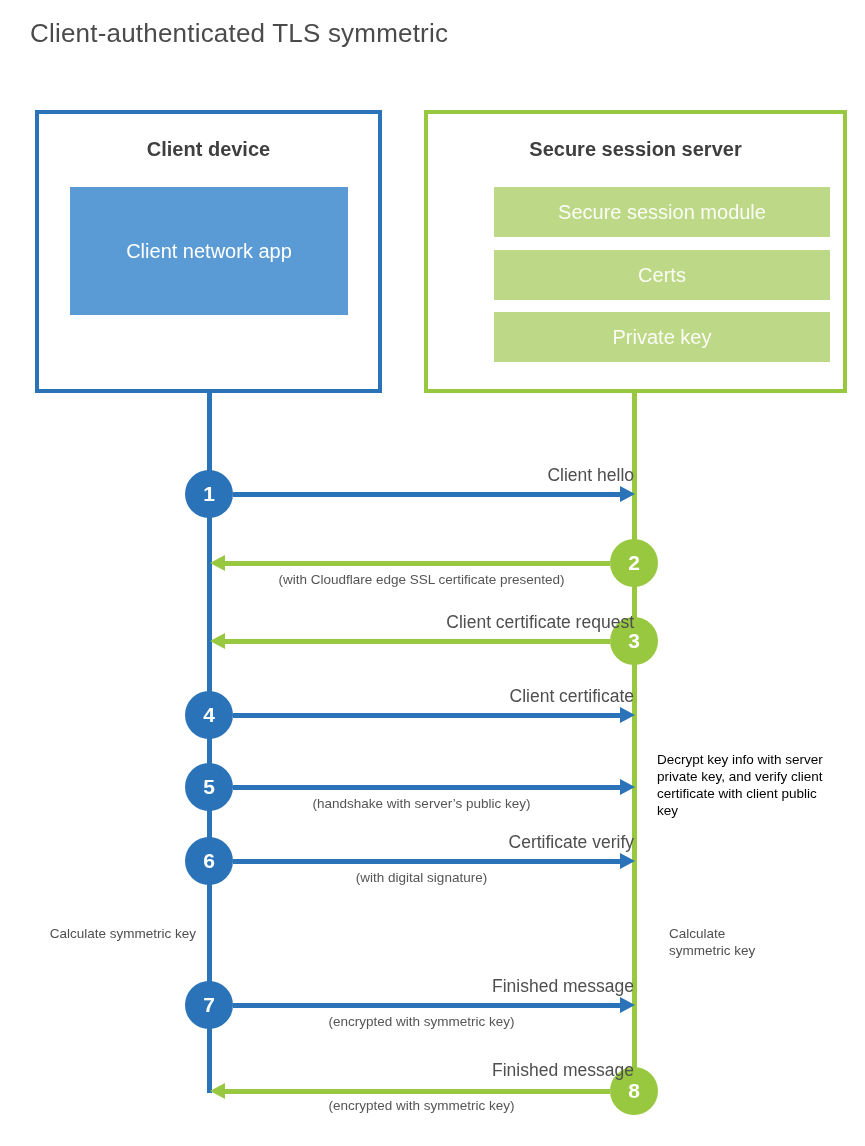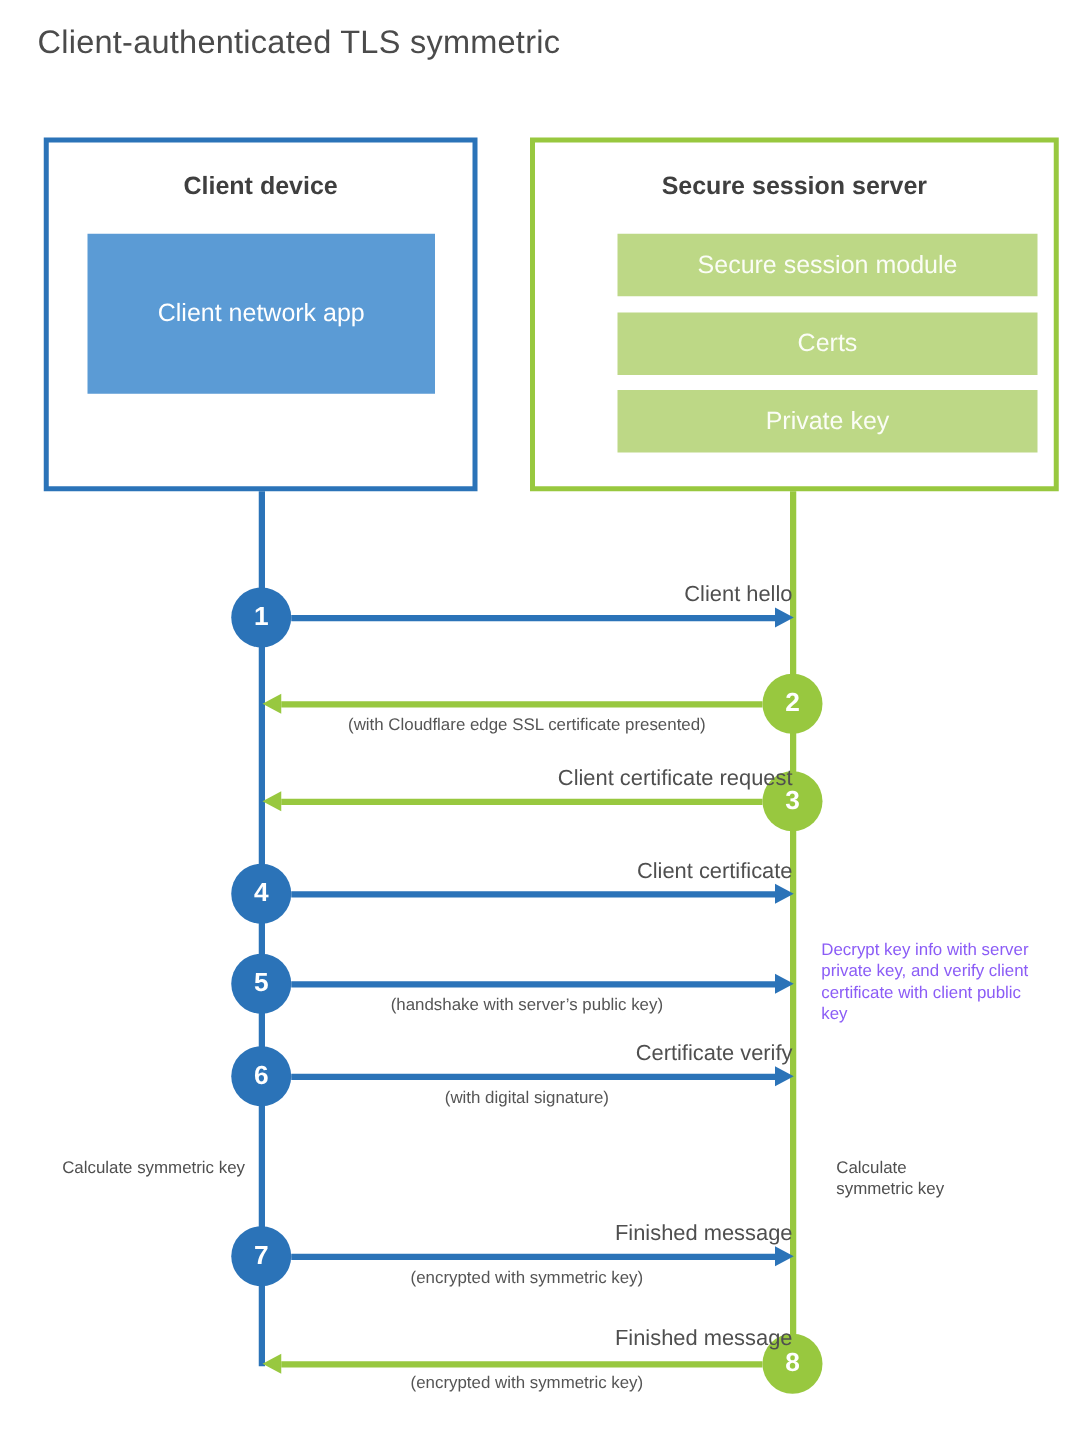--- a/index.html
+++ b/index.html
@@ -98,21 +98,21 @@
     left: 209px; width: 425px;
     text-align: center;
     font-size: 13.5px; line-height: 17px;
     color: #555555;
     z-index: 4;
   }
   .note-right {
     position: absolute;
     left: 657px; top: 751px; width: 182px;
     font-size: 13.5px; line-height: 17px;
-    color: #8b5cf6;
+    color: #000000;
   }
   .calc-left {
     position: absolute;
     left: 38px; top: 925px; width: 158px;
     text-align: right;
     font-size: 13.5px; line-height: 17px;
     color: #4f4f4f;
   }
   .calc-right {
     position: absolute;

